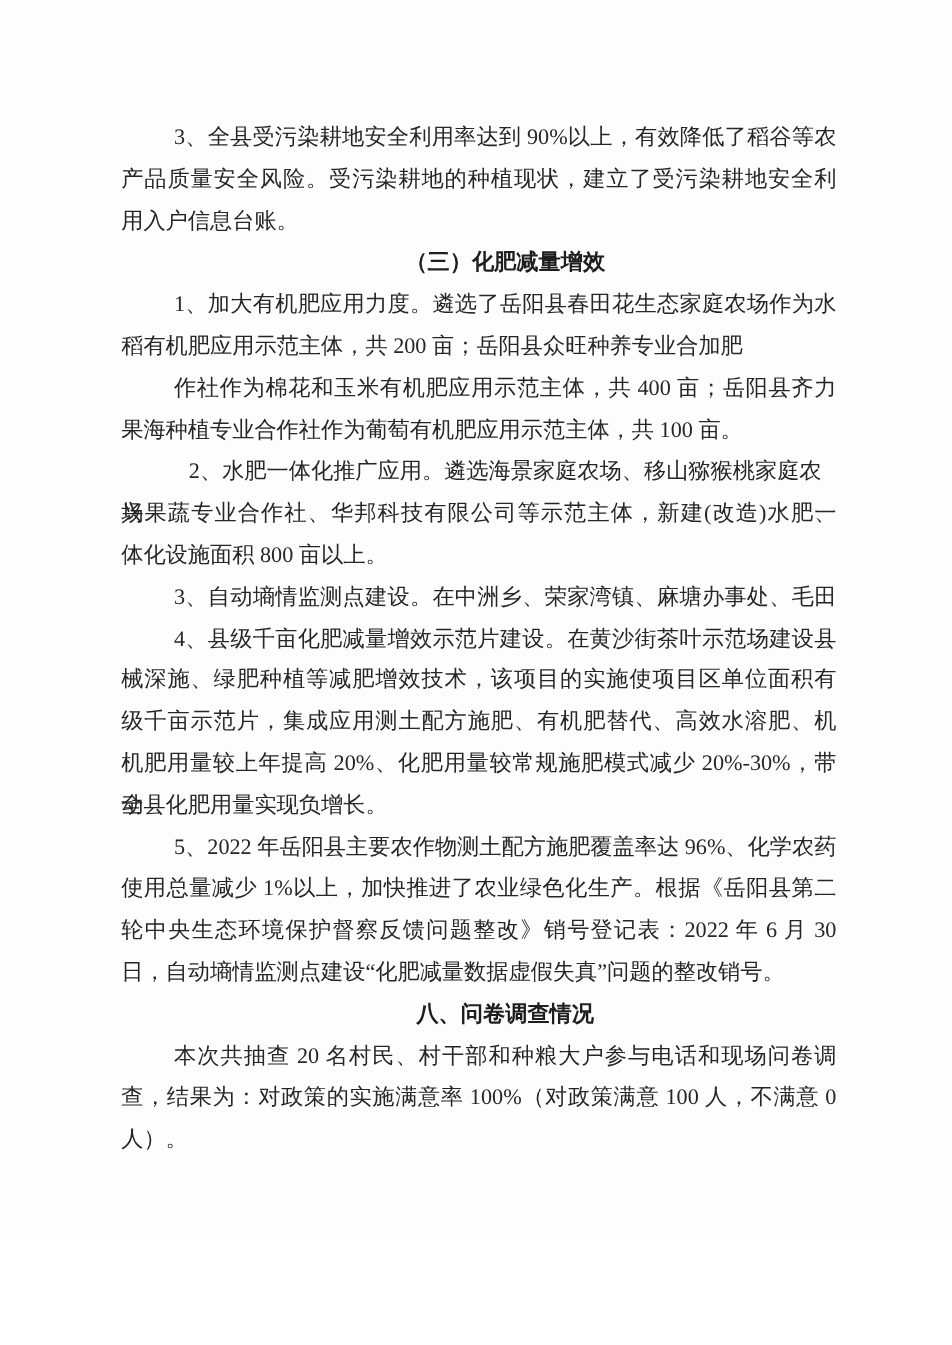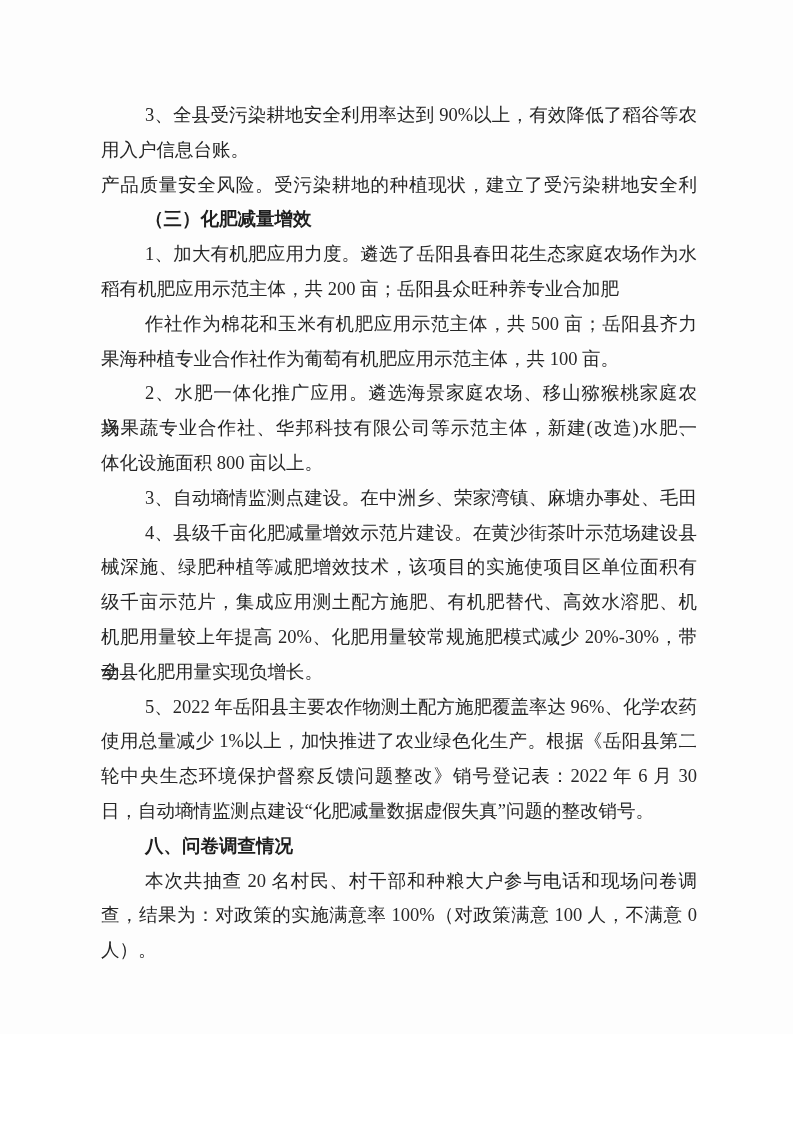--- a/index.html
+++ b/index.html
@@ -31,20 +31,21 @@
     text-align: left;
     white-space: normal;
     overflow: visible;
   }
   .line.justify {
     text-align: justify;
     text-align-last: justify;
   }
   .line.indent {
     text-indent: 44px;
+    text-align: center;
   }
   .para.heading .line {
     font-weight: 700;
     color: #1e1e1e;
   }
   .page-number {
     position: absolute;
     left: 0;
     right: 0;
     top: 1046px;
@@ -53,32 +54,32 @@
     color: #3a3a3a;
   }
 </style>
 </head>
 <body>
 
 <div class="page">
   <div class="text-block">
       <div class="para body">
         <div class="line indent justify">3、全县受污染耕地安全利用率达到 90%以上，有效降低了稻谷等农</div>
+        <div class="line justify">产品质量安全风险。受污染耕地的种植现状，建立了受污染耕地安全利</div>
         <div class="line">用入户信息台账。</div>
-        <div class="line justify">产品质量安全风险。受污染耕地的种植现状，建立了受污染耕地安全利</div>
       </div>
       <div class="para heading">
         <div class="line indent">（三）化肥减量增效</div>
       </div>
       <div class="para body">
         <div class="line indent justify">1、加大有机肥应用力度。遴选了岳阳县春田花生态家庭农场作为水</div>
         <div class="line">稻有机肥应用示范主体，共 200 亩；岳阳县众旺种养专业合加肥</div>
       </div>
       <div class="para body">
-        <div class="line indent justify">作社作为棉花和玉米有机肥应用示范主体，共 500 亩；岳阳县齐力</div>
+        <div class="line indent justify">作社作为棉花和玉米有机肥应用示范主体，共 400 亩；岳阳县齐力</div>
         <div class="line">果海种植专业合作社作为葡萄有机肥应用示范主体，共 100 亩。</div>
       </div>
       <div class="para body">
         <div class="line indent justify">2、水肥一体化推广应用。遴选海景家庭农场、移山猕猴桃家庭农场、</div>
         <div class="line justify">兴果蔬专业合作社、华邦科技有限公司等示范主体，新建(改造)水肥一</div>
         <div class="line">体化设施面积 800 亩以上。</div>
       </div>
       <div class="para body">
         <div class="line indent justify">3、自动墒情监测点建设。在中洲乡、荣家湾镇、麻塘办事处、毛田</div>
       </div>

